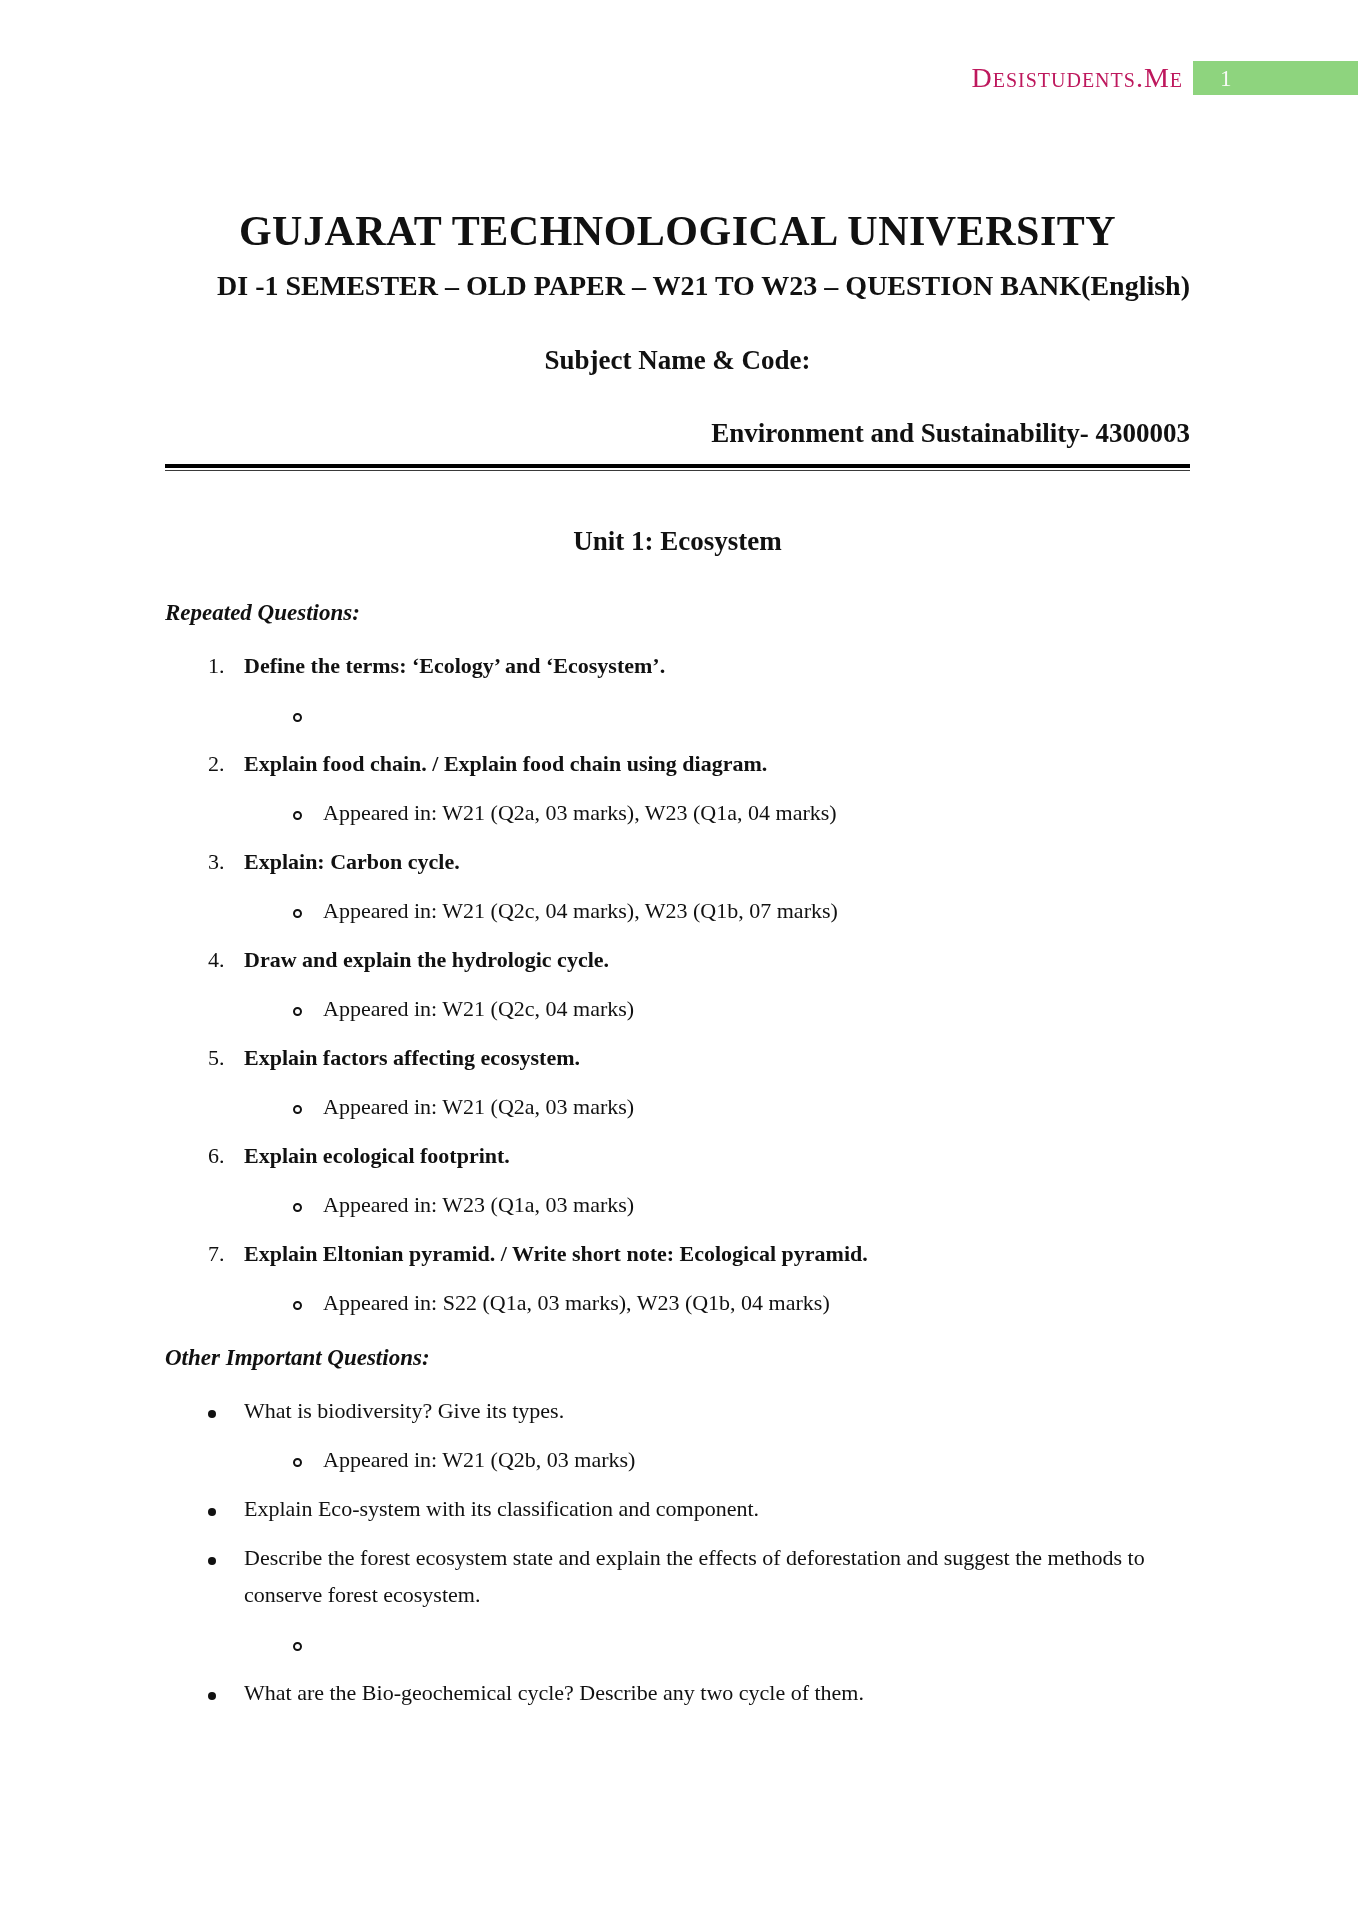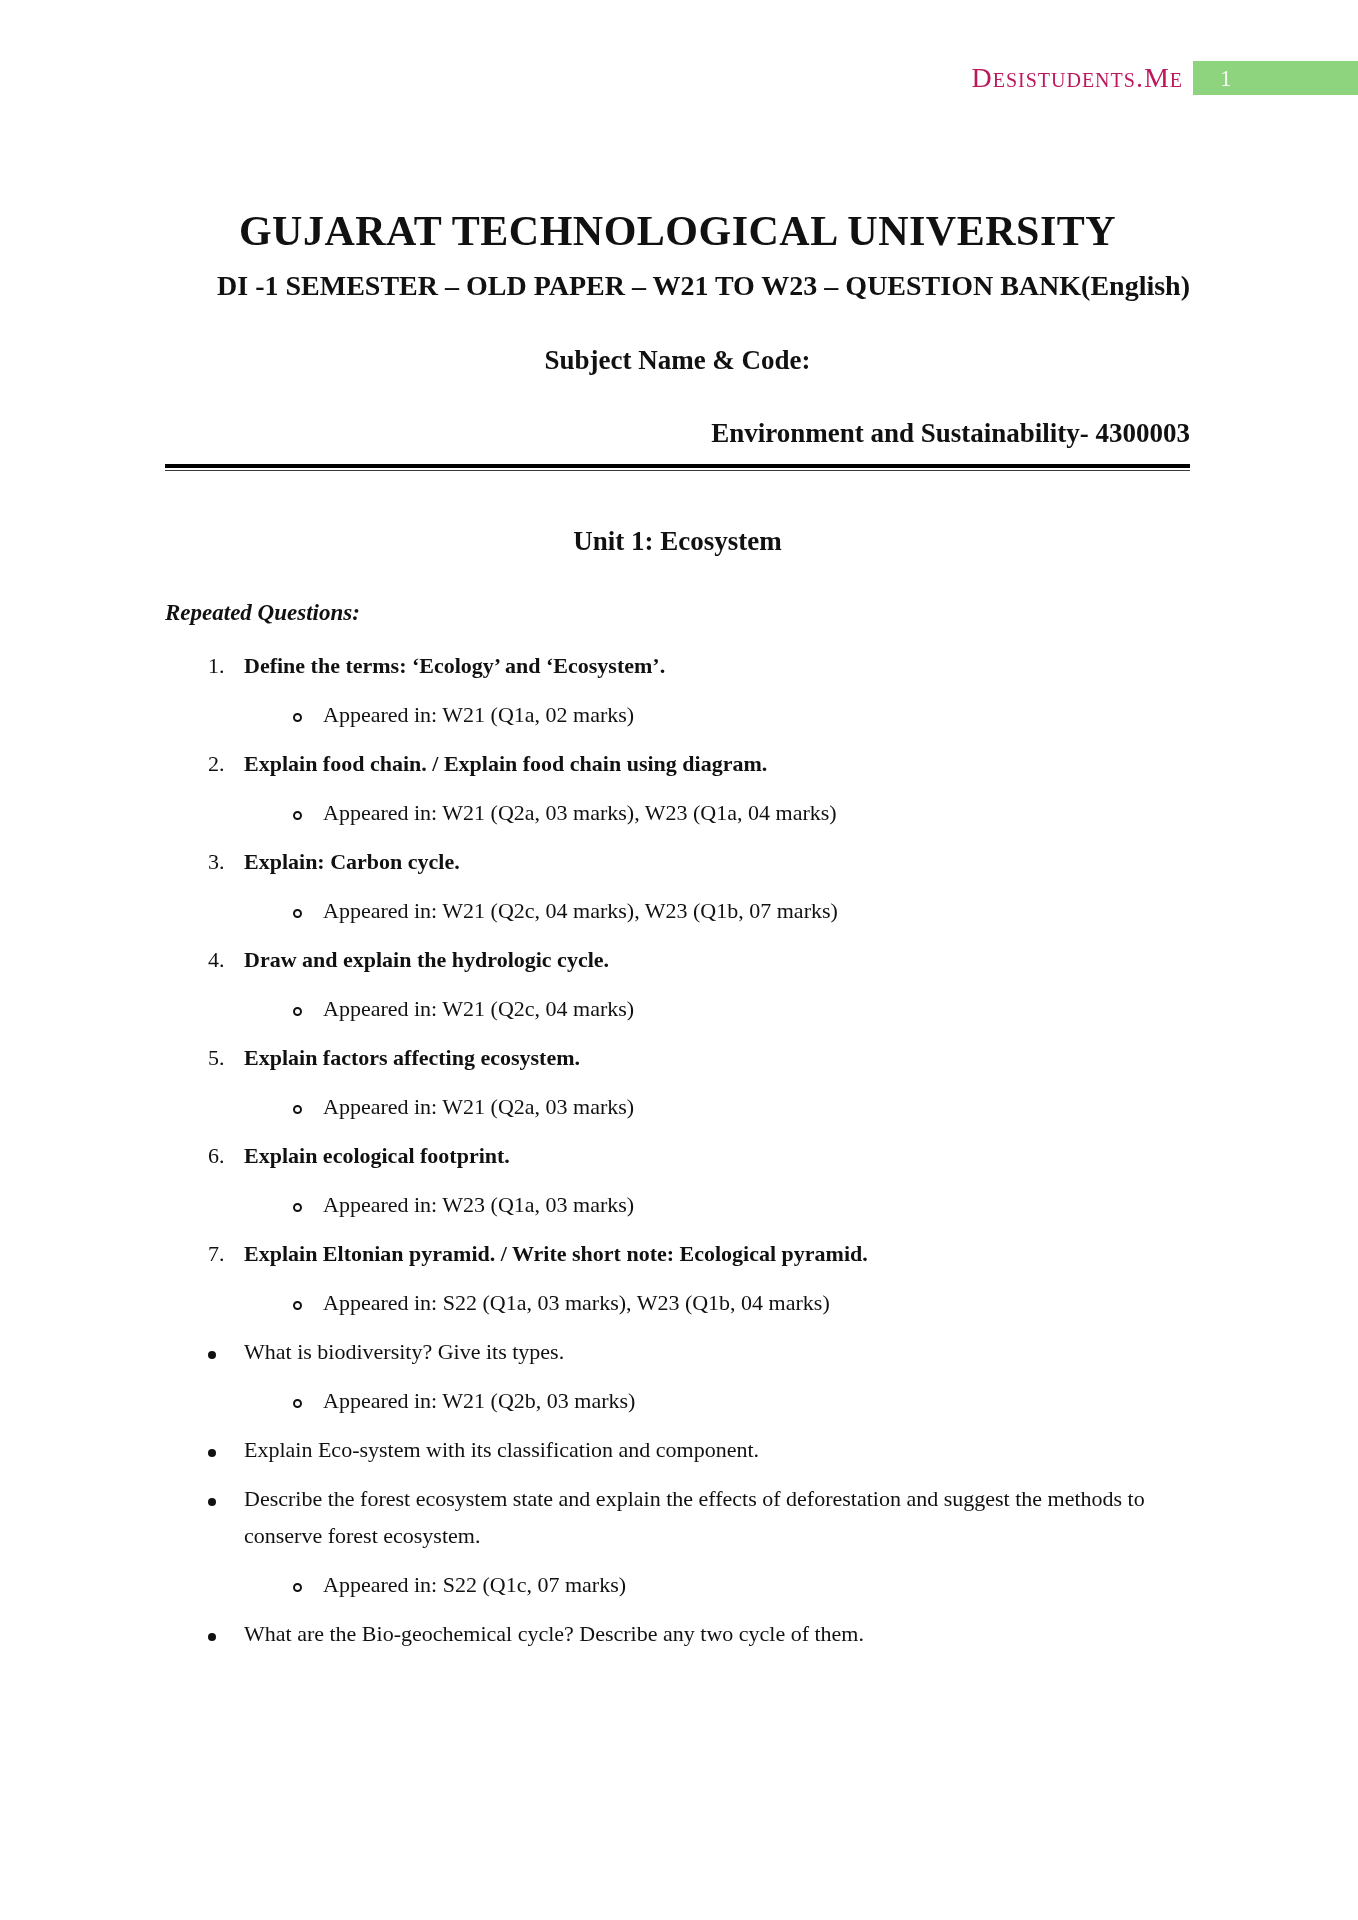--- a/index.html
+++ b/index.html
@@ -143,21 +143,20 @@
     <h2 class="unit-title">Unit 1: Ecosystem</h2>
 
     <div class="sec-heading">Repeated Questions:</div>
 
     <div class="q-row">
       <span class="q-num">1.</span>
       <span class="q-text">Define the terms: ‘Ecology’ and ‘Ecosystem’.</span>
     </div>
     <div class="sub-row">
       <span class="sub-marker-cell"><span class="circle"></span></span>
-      <span>Appeared in: W21 (Q1a, 02 marks)</span>
     </div>
 
     <div class="q-row">
       <span class="q-num">2.</span>
       <span class="q-text">Explain food chain. / Explain food chain using diagram.</span>
     </div>
     <div class="sub-row">
       <span class="sub-marker-cell"><span class="circle"></span></span>
       <span>Appeared in: W21 (Q2a, 03 marks), W23 (Q1a, 04 marks)</span>
     </div>
@@ -200,20 +199,21 @@
 
     <div class="q-row">
       <span class="q-num">7.</span>
       <span class="q-text">Explain Eltonian pyramid. / Write short note: Ecological pyramid.</span>
     </div>
     <div class="sub-row">
       <span class="sub-marker-cell"><span class="circle"></span></span>
       <span>Appeared in: S22 (Q1a, 03 marks), W23 (Q1b, 04 marks)</span>
     </div>
 
+    <div class="sec-heading other">Other Important Questions:</div>
 
     <div class="b-row">
       <span class="marker-cell"><span class="dot"></span></span>
       <span class="b-text">What is biodiversity? Give its types.</span>
     </div>
     <div class="sub-row">
       <span class="sub-marker-cell"><span class="circle"></span></span>
       <span>Appeared in: W21 (Q2b, 03 marks)</span>
     </div>
 
@@ -221,21 +221,20 @@
       <span class="marker-cell"><span class="dot"></span></span>
       <span class="b-text">Explain Eco-system with its classification and component.</span>
     </div>
 
     <div class="b-row">
       <span class="marker-cell"><span class="dot"></span></span>
       <span class="b-text multiline">Describe the forest ecosystem state and explain the effects of deforestation and suggest the methods to conserve forest ecosystem.</span>
     </div>
     <div class="sub-row">
       <span class="sub-marker-cell"><span class="circle"></span></span>
-      <span>Appeared in: S22 (Q1c, 07 marks)</span>
     </div>
 
     <div class="b-row">
       <span class="marker-cell"><span class="dot"></span></span>
       <span class="b-text">What are the Bio-geochemical cycle? Describe any two cycle of them.</span>
     </div>
 
   </div>
 </div>
 

